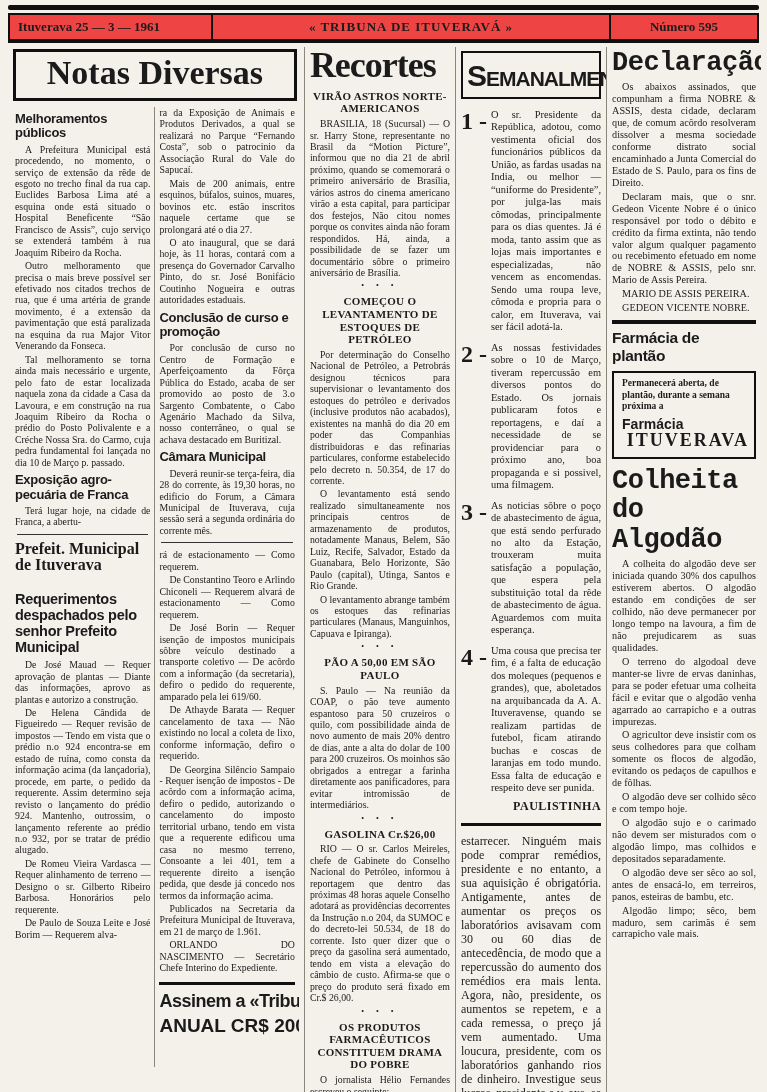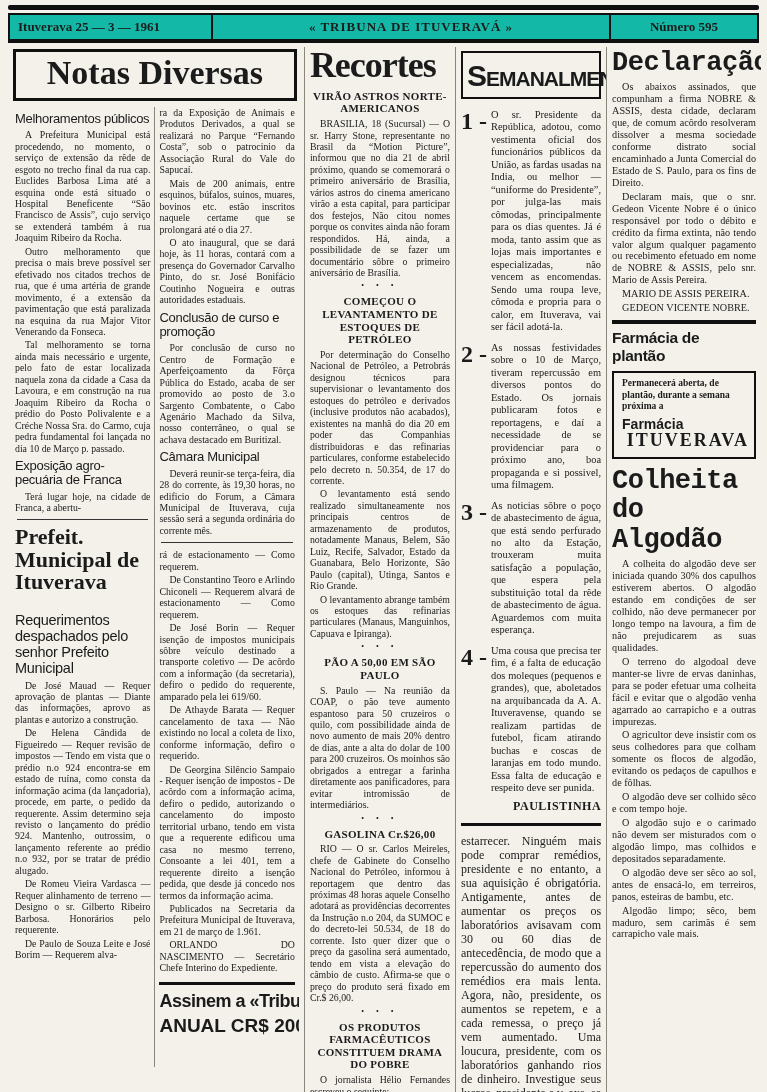--- a/index.html
+++ b/index.html
@@ -4,43 +4,43 @@
 <style>
   html,body{margin:0;padding:0;}
   body{background:#d8d5cd;}
   .page{
     width:767px;height:1092px;margin:0 auto;position:relative;
     background:#f3f1ea;color:#1b1b1b;overflow:hidden;
     font-family:"Liberation Serif",serif;
   }
   
   .topbar{height:5px;background:#101010;margin:5px 8px 0 8px;border-radius:2px;}
-  .masthead{display:flex;align-items:stretch;border:2px solid #101010;border-bottom:4px solid #101010;margin:3px 8px 0 8px;background:#14b8a6;}
+  .masthead{display:flex;align-items:stretch;border:2px solid #101010;border-bottom:4px solid #101010;margin:3px 8px 0 8px;background:#ef4444;}
   .m-cell{padding:4px 8px;font-weight:bold;font-size:13px;white-space:nowrap;}
   .m-date{width:185px;border-right:2px solid #101010;}
   .m-title{flex:1;text-align:center;letter-spacing:1px;}
   .m-num{width:130px;border-left:2px solid #101010;text-align:center;}
   
   .content{display:flex;align-items:stretch;padding:4px 6px 0 6px;height:1046px;overflow:hidden;}
   .ncol{padding:0 5px;border-right:1px solid #8a867c;overflow:hidden;}
   .ncol:last-child{border-right:none;}
   .col-left{width:300px;}
   .col-rec{width:146px;}
   .col-sem{width:146px;}
   .col-dir{width:150px;}
   .twoflow{display:flex;align-items:stretch;height:960px;overflow:hidden;}
   .half{width:50%;padding:0 4px;overflow:hidden;}
   .half:first-child{border-right:1px solid #8a867c;}
   
   .body-p{font-size:9.8px;line-height:1.17;text-align:justify;text-indent:10px;margin:0 0 2px 0;}
   .noindent{text-indent:0;}
   .art-head{margin:5px 0 3px 0;}
-  .gothic{font-family:"Liberation Sans",sans-serif;font-weight:400;font-size:13px;line-height:1.1;letter-spacing:-0.3px;}
+  .gothic{font-family:"Liberation Sans",sans-serif;font-weight:700;font-size:13px;line-height:1.1;letter-spacing:-0.3px;}
   .gothic-lg{font-size:14.5px;}
-  .bigtitle{font-size:22px;font-weight:700;line-height:1.02;margin:6px 0 19px 0;}
+  .bigtitle{font-size:16px;font-weight:700;line-height:1.02;margin:6px 0 19px 0;}
   .caps{font-size:11px;text-align:center;letter-spacing:0.3px;line-height:1.15;font-weight:600;}
   .display{font-size:27px;font-weight:700;line-height:1.05;margin:2px 0 4px 0;letter-spacing:-0.5px;font-family:Liberation Mono, monospace;}
   .display-right{text-align:left;margin-top:-2px;}
   .stars{text-align:center;font-size:8px;letter-spacing:5px;margin:3px 0;color:#222;}
   .hrule{border-top:1px solid #333;margin:6px 2px;}
   .sig{text-align:right;font-weight:700;font-size:12.5px;letter-spacing:0.5px;text-indent:0;}
   .num-item{position:relative;padding-left:30px;margin:8px 0 4px 0;font-size:10.4px;line-height:1.2;text-align:justify;}
   .bignum{position:absolute;left:0;top:-2px;font-size:24px;font-weight:700;font-family:"Liberation Serif",serif;}
   
   .rec-title{font-size:36px;font-weight:700;letter-spacing:-1px;margin:0 0 4px 0;line-height:1.05;}

